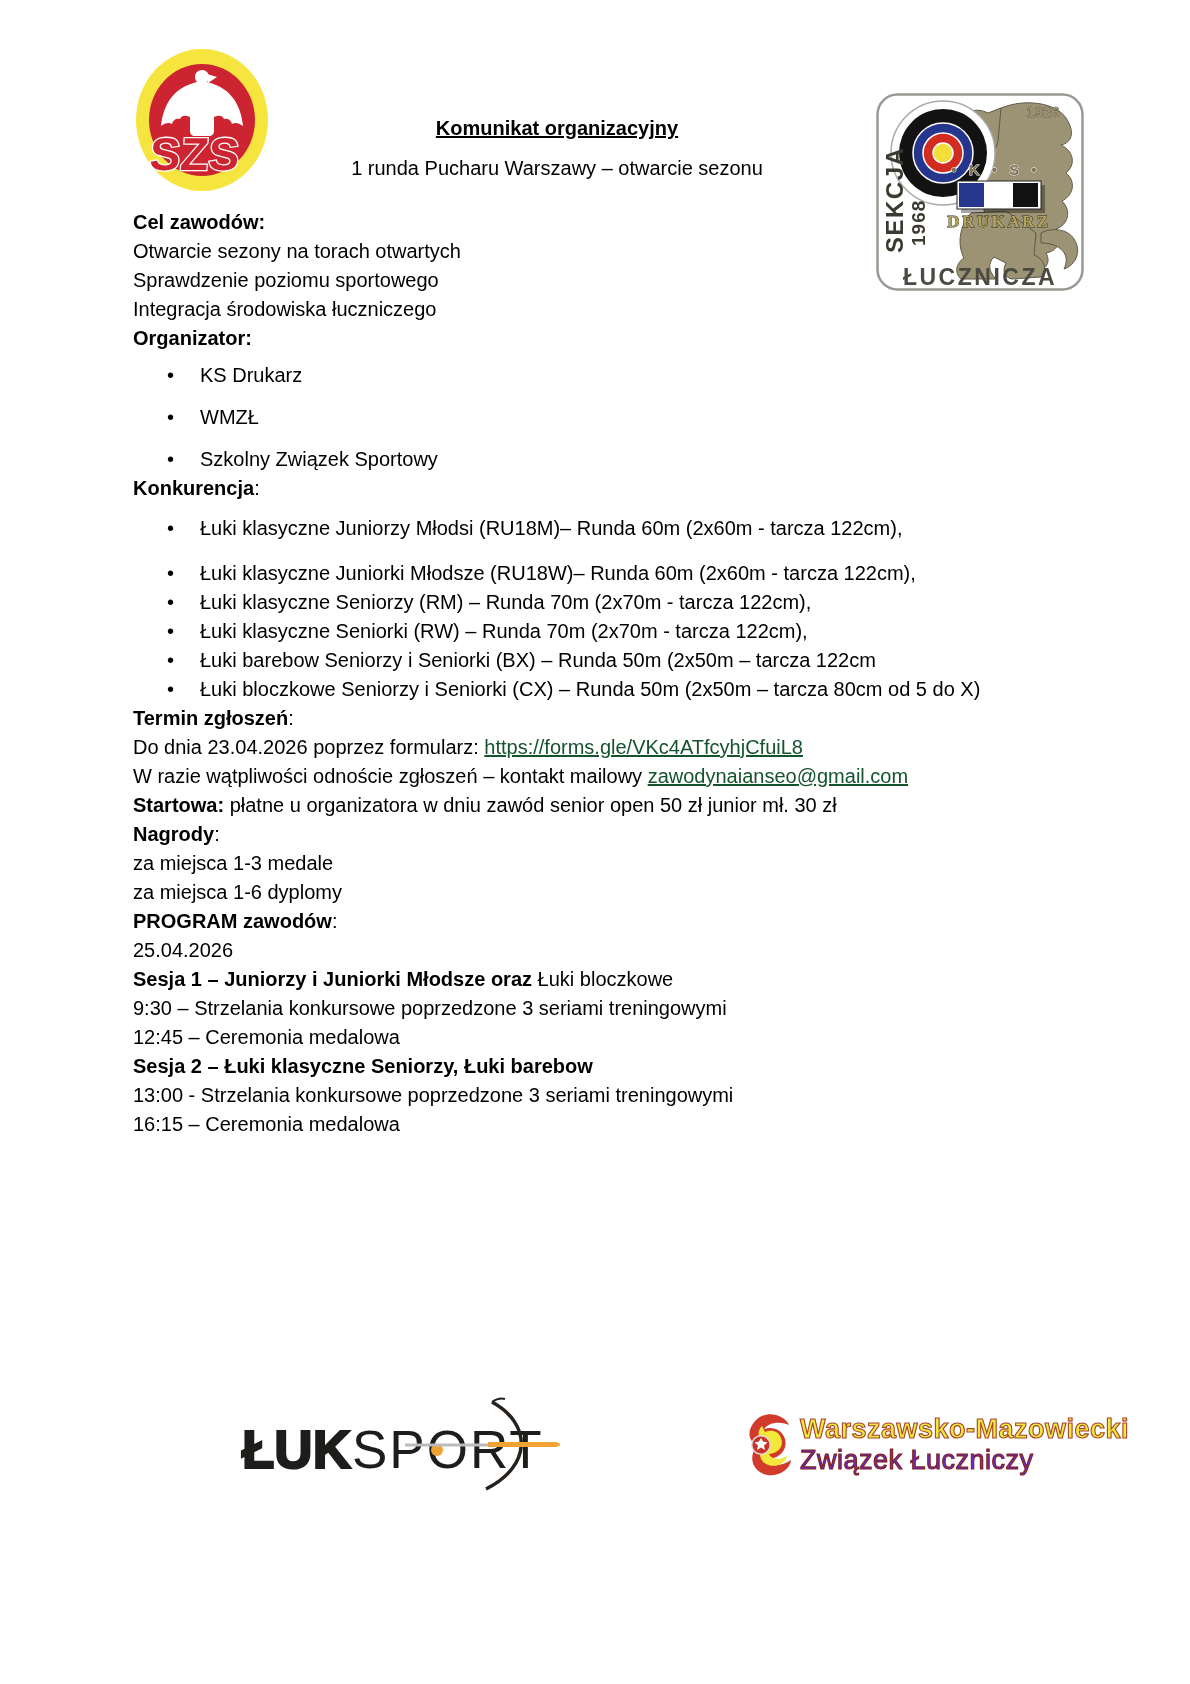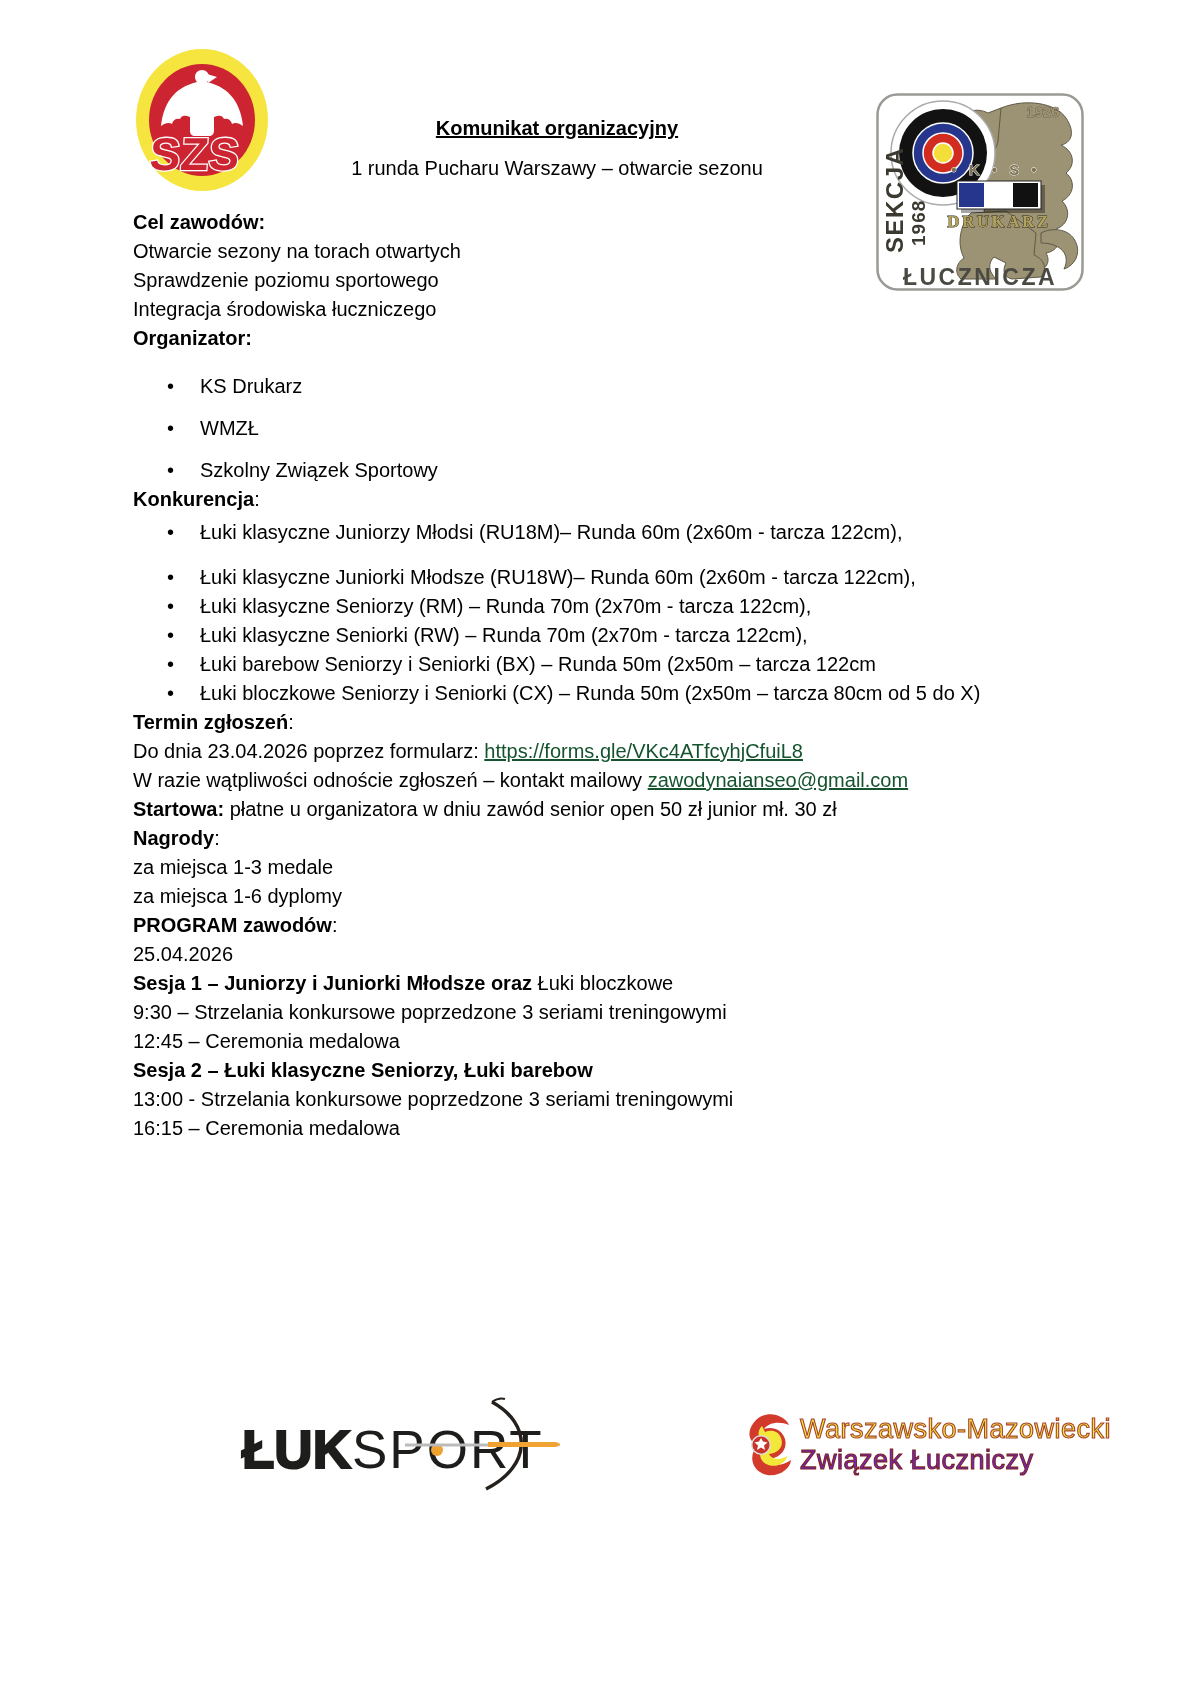--- a/index.html
+++ b/index.html
@@ -19,30 +19,30 @@
   .content p { margin:0; }
   b { font-weight:bold; }
   .m-blank { margin-top:25px; }
   .m-para  { margin-top:14px; }
   .m-p10   { margin-top:10px; }
   .m-p16   { margin-top:16px; }
   .m-p35   { margin-top:35px; }
   ul.blist { list-style:none; margin:0; padding:0; }
   ul.blist li { position:relative; padding-left:67px; }
   ul.blist li::before { content:"\2022"; position:absolute; left:34px; top:0; }
-  ul.org { margin-top:19px; }
+  ul.org { margin-top:8px; }
   ul.org li + li { margin-top:13px; }
-  ul.comp { margin-top:4px; }
+  ul.comp { margin-top:11px; }
   ul.comp li.sp { margin-top:16px; }
   a.doclink { color:#14532d; text-decoration:underline; cursor:pointer; }
   
   .logo-luksport { position:absolute; left:230px; top:1396px; width:330px; height:100px; }
   .logo-wmzl { position:absolute; left:742px; top:1412px; width:360px; height:72px; }
   .wmzl-text { position:absolute; left:58px; top:2px; white-space:nowrap; }
-  .wmzl-l1 { font-size:27px; font-weight:normal; color:#F0E93C; -webkit-text-stroke:1.1px #A8442F; letter-spacing:0.5px; line-height:30px; }
+  .wmzl-l1 { font-size:27px; font-weight:bold; color:#F0E93C; -webkit-text-stroke:1.1px #A8442F; letter-spacing:0.5px; line-height:30px; }
   .wmzl-l2 { font-size:27px; font-weight:normal; color:#6d28d9; -webkit-text-stroke:1.1px #7E2219; letter-spacing:0.5px; line-height:30px; margin-top:1px; }
   svg text { font-family:"Liberation Sans", sans-serif; }
   .serif { font-family:"Liberation Serif", serif; }
 </style>
 </head>
 <body>
 
 <div class="page">
 
   <div class="logo-szs">

